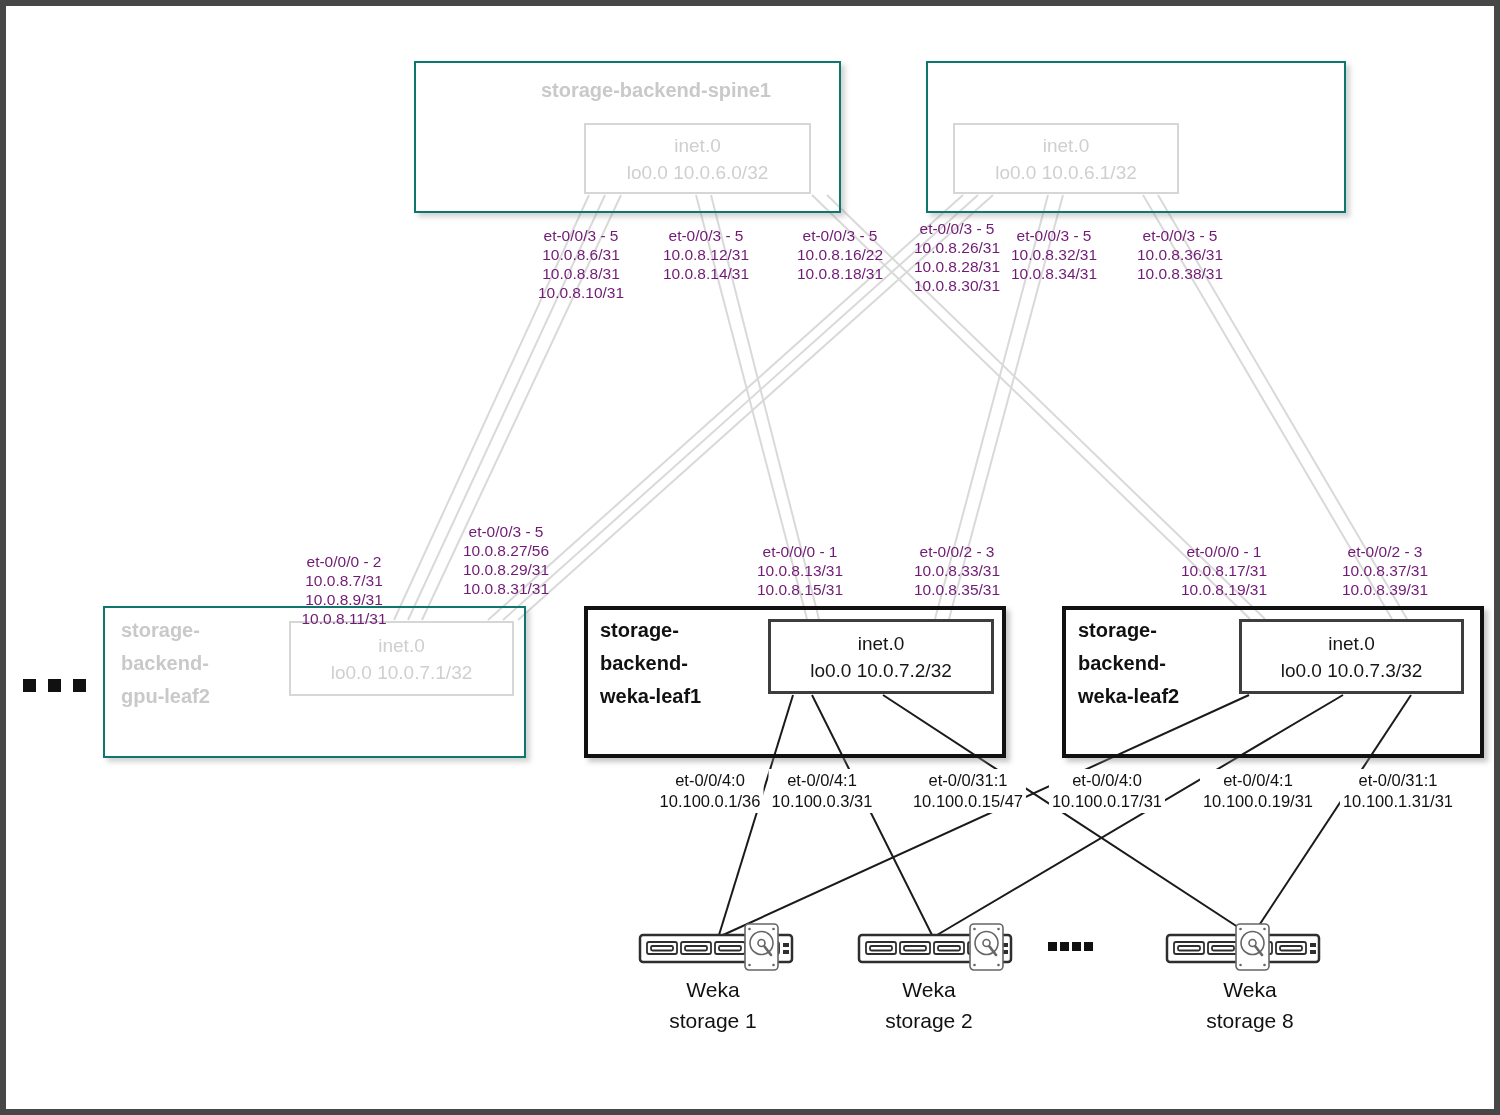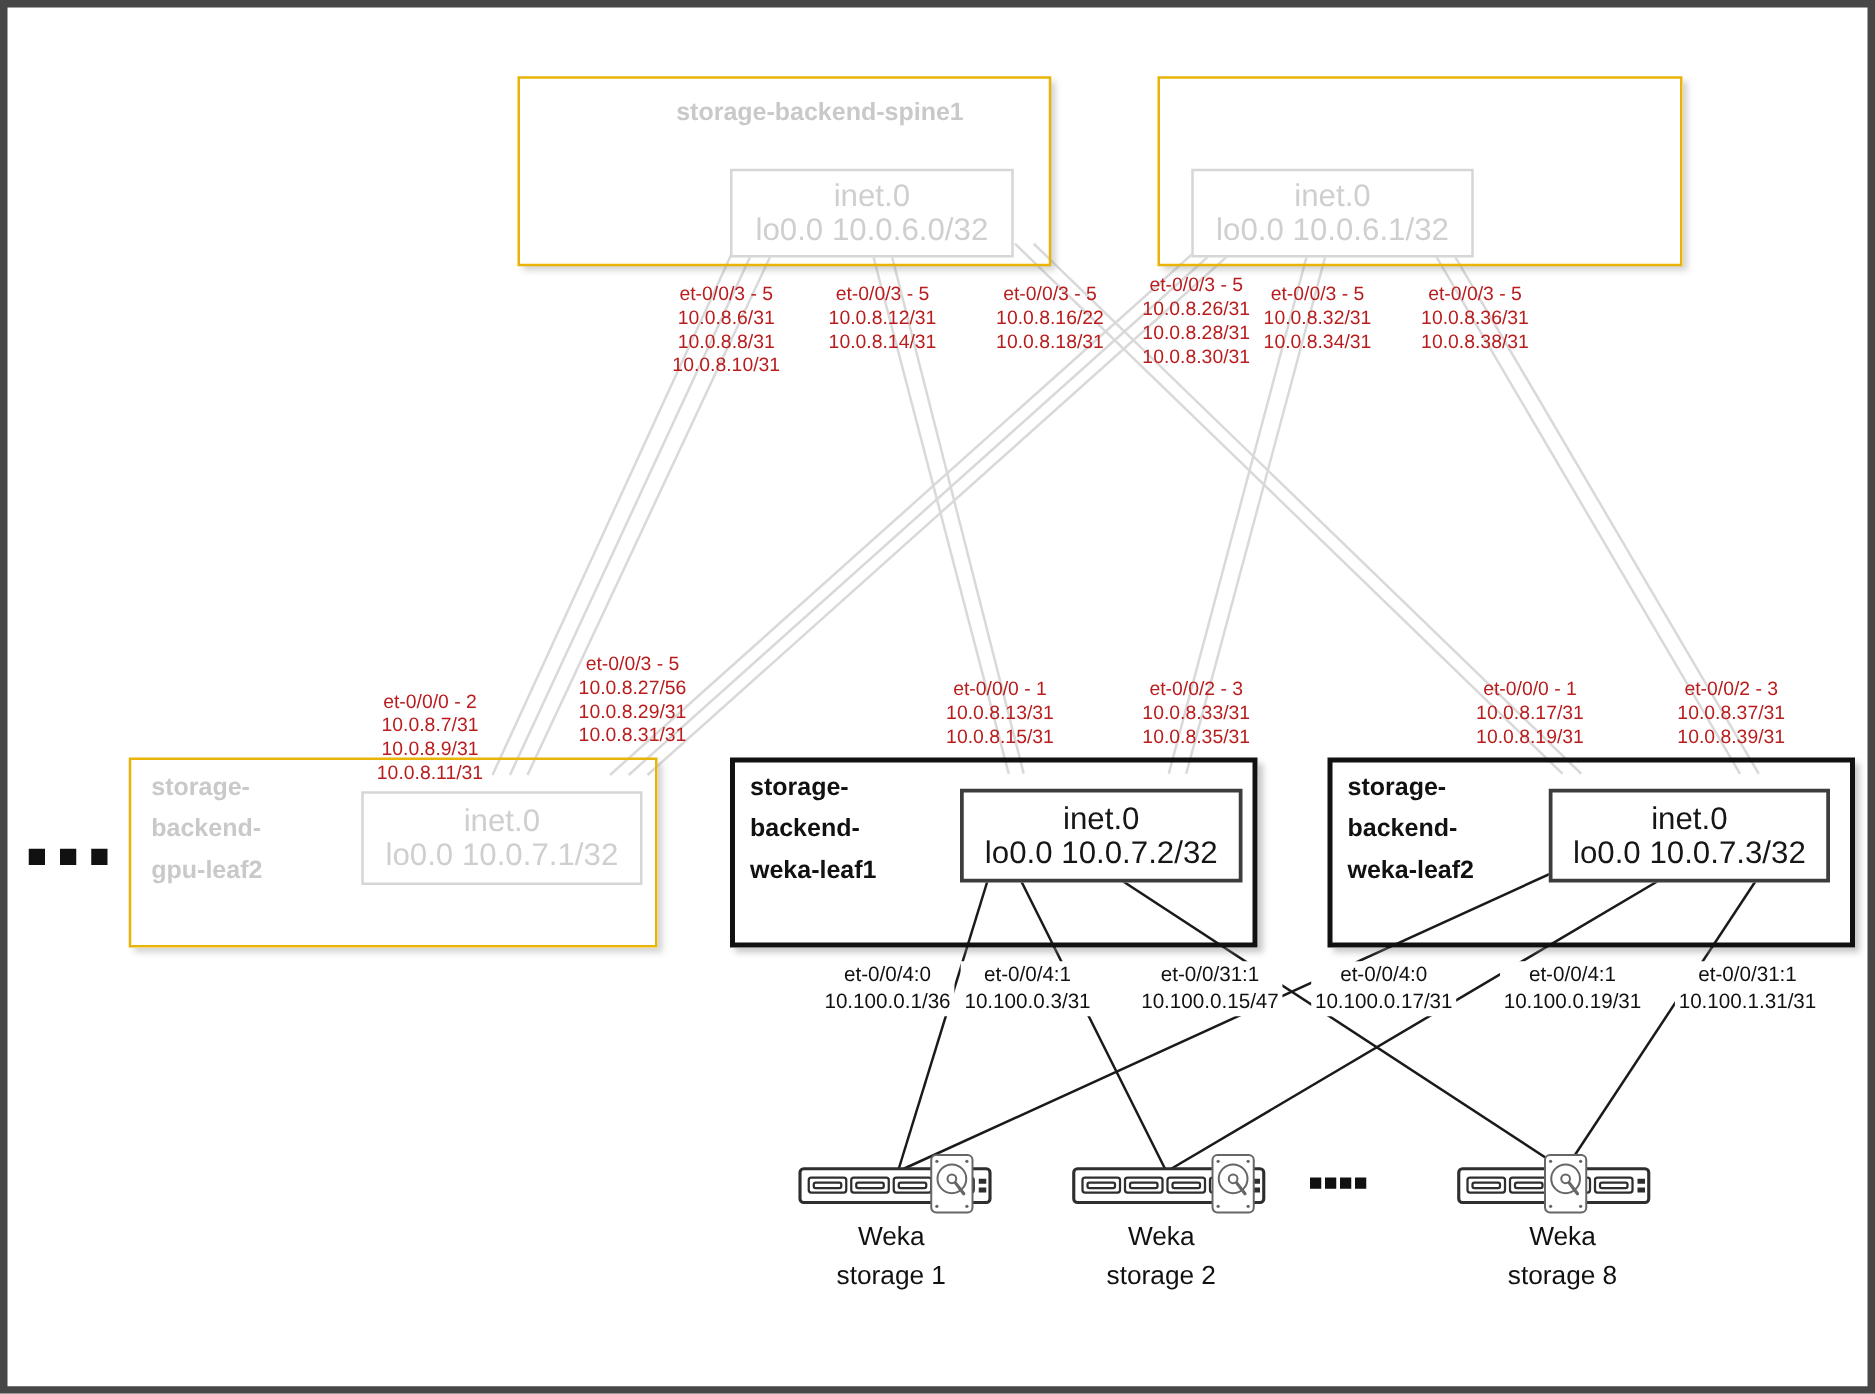--- a/index.html
+++ b/index.html
@@ -8,33 +8,33 @@
     width:1500px;height:1115px;
     border:6px solid #474747;
     background:#ffffff;
     position:relative;
     overflow:hidden;
     font-family:"Liberation Sans", sans-serif;
   }
   .wires{position:absolute;left:0;top:0;z-index:1;}
   
   .node{position:absolute;box-sizing:border-box;z-index:2;background:transparent;}
-  .node.gray{border:2px solid #eab308;box-shadow:4px 4px 5px rgba(130,130,130,.35);}
+  .node.gray{border:2px solid #0f766e;box-shadow:4px 4px 5px rgba(130,130,130,.35);}
   .node.black{border:4px solid #111;box-shadow:4px 4px 5px rgba(130,130,130,.45);}
   .node-title{position:absolute;font-weight:bold;font-size:20px;line-height:33px;z-index:3;}
   .node.gray .node-title{color:#c9c9c9;}
   .node.black .node-title{color:#111;}
   .inetbox{position:absolute;box-sizing:border-box;background:#fff;z-index:3;
     display:flex;flex-direction:column;justify-content:center;align-items:center;
-    font-size:25px;line-height:27px;margin-top:12px;}
+    font-size:19px;line-height:27px;}
   .inetbox.gray{border:2px solid #d6d6d6;color:#cfcfcf;}
   .inetbox.black{border:3px solid #3d3d3d;color:#161616;}
   
   .portlbl{position:absolute;transform:translateX(-50%);text-align:center;z-index:3;
-    font-size:15.5px;line-height:19px;color:#b91c1c;white-space:nowrap;}
+    font-size:15.5px;line-height:19px;color:#701a75;white-space:nowrap;}
   .accesslbl{position:absolute;transform:translateX(-50%);text-align:center;z-index:4;
     font-size:16.5px;line-height:21px;color:#111;background:#fff;padding:1px 3px;white-space:nowrap;}
   
   .dots{position:absolute;display:flex;z-index:3;}
   .dots span{display:block;background:#111;}
   .dots.big span{width:13px;height:13px;margin-right:12px;}
   .dots.small span{width:9px;height:9px;margin-right:3px;}
   
   .storage{position:absolute;z-index:3;width:158px;height:50px;}
   .storage-label{position:absolute;transform:translateX(-50%);text-align:center;z-index:3;

